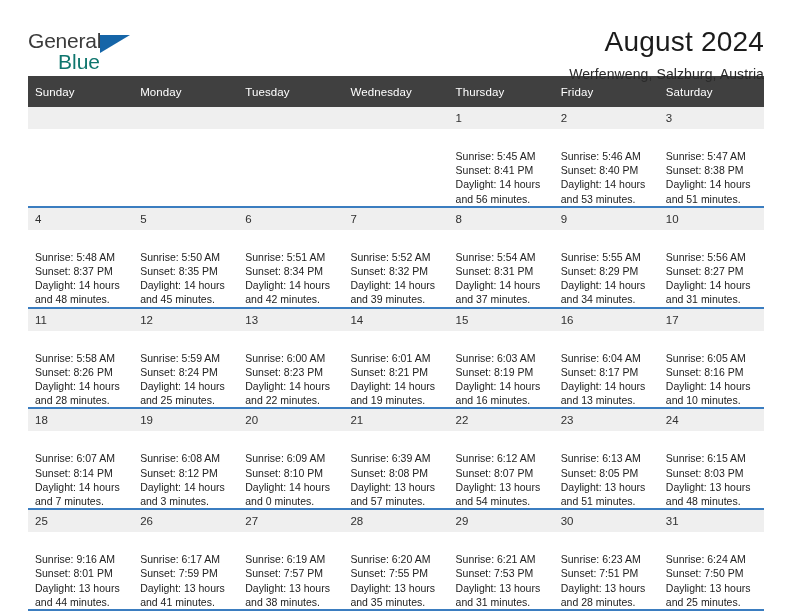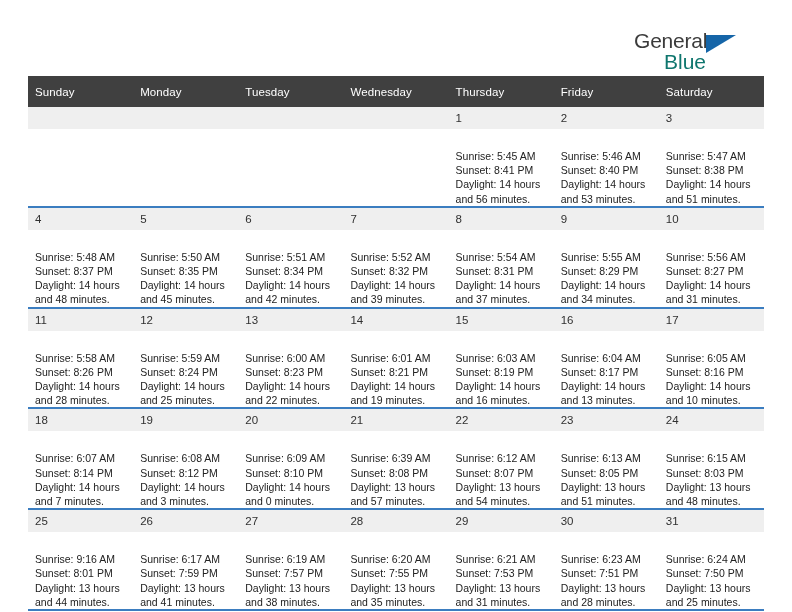--- a/index.html
+++ b/index.html
@@ -19,21 +19,21 @@
     width: 792px;
     height: 612px;
     box-sizing: border-box;
     padding: 0 28px;
   }
 
   
   .header {
     display: flex;
     align-items: flex-start;
-    justify-content: flex-end;
+    justify-content: space-between;
     padding-top: 26px;
     height: 74px;
     box-sizing: border-box;
   }
   .brand {
     position: relative;
     width: 130px;
     padding-top: 4px;
   }
   .brand-line1 {
@@ -134,20 +134,24 @@
   <div class="header">
 
     <div class="brand">
       <div class="brand-line1">
         <span>General</span>
         <span class="brand-tri"></span>
       </div>
       <div class="brand-line2">Blue</div>
     </div>
 
+    <div class="titlewrap">
+      <h1 class="cal-title">August 2024</h1>
+      <p class="cal-subtitle">Werfenweng, Salzburg, Austria</p>
+    </div>
 
   </div>
 
   <table class="calendar">
     <thead>
       <tr>
         <th>Sunday</th>
         <th>Monday</th>
         <th>Tuesday</th>
         <th>Wednesday</th>

